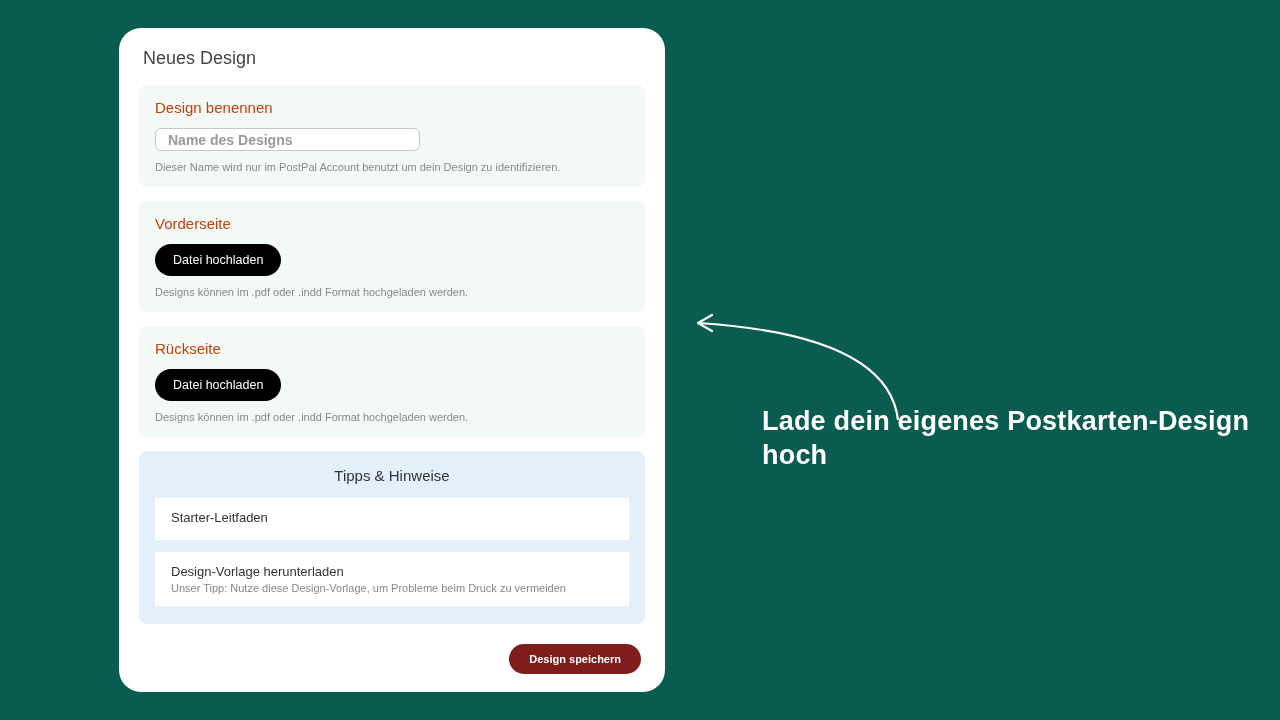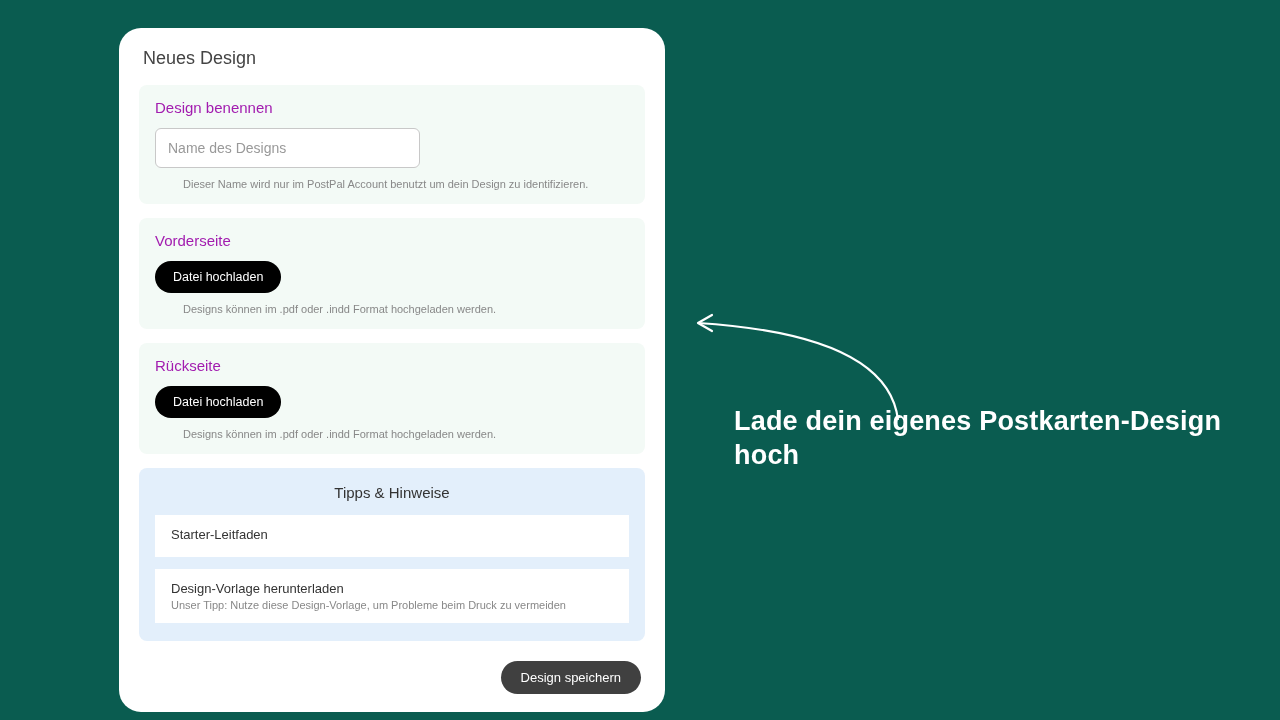--- a/index.html
+++ b/index.html
@@ -28,40 +28,40 @@
       padding-left: 4px;
     }
     .section {
       background: #f3faf6;
       border-radius: 8px;
       padding: 14px 16px 14px 16px;
       margin-bottom: 14px;
     }
     .section-title {
       font-size: 15px;
-      color: #a21caf;
+      color: #c2410c;
       font-weight: 500;
       margin-bottom: 12px;
     }
     .text-input {
       width: 265px;
-      height: 40px;
+      height: 23px;
       border: 1px solid #c8c8c8;
       border-radius: 6px;
       padding: 0 12px;
       font-size: 14px;
       color: #333;
       background: #fff;
+      font-weight: bold;
     }
     .text-input::placeholder { color: #999; }
     .hint {
       font-size: 11px;
       color: #888;
       margin-top: 10px;
-      margin-left: 28px;
     }
     .btn-orange {
       display: inline-block;
       background: #000000;
       color: #fff;
       border: none;
       border-radius: 18px;
       padding: 9px 18px;
       font-size: 12.5px;
       font-weight: 500;
@@ -97,32 +97,32 @@
     .tip-desc {
       font-size: 11px;
       color: #888;
     }
     .footer-row {
       display: flex;
       justify-content: flex-end;
       padding-right: 4px;
     }
     .btn-save {
-      background: #404040;
+      background: #7f1d1d;
       color: #fff;
       border: none;
       border-radius: 18px;
       padding: 9px 20px;
-      font-size: 13px;
-      font-weight: 400;
+      font-size: 11px;
+      font-weight: 700;
       cursor: pointer;
     }
     .annotation {
       position: absolute;
-      left: 734px;
+      left: 762px;
       top: 405px;
       color: #fff;
       font-size: 27px;
       font-weight: 700;
       line-height: 1.25;
       letter-spacing: 0.2px;
     }
     .arrow-svg {
       position: absolute;
       left: 688px;

